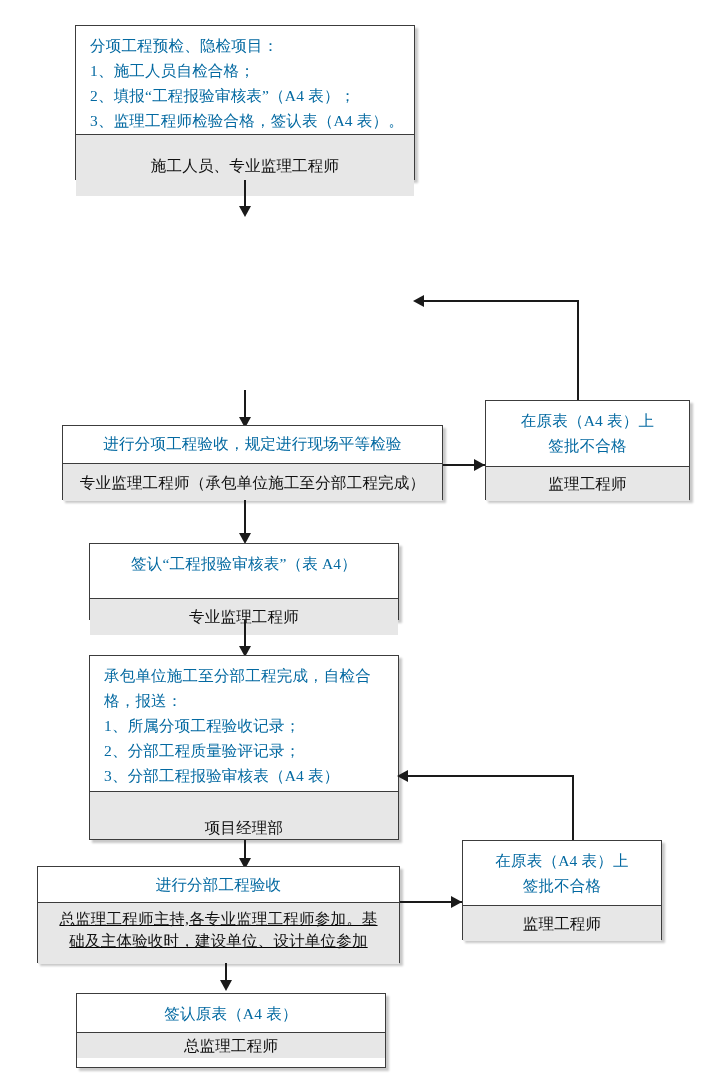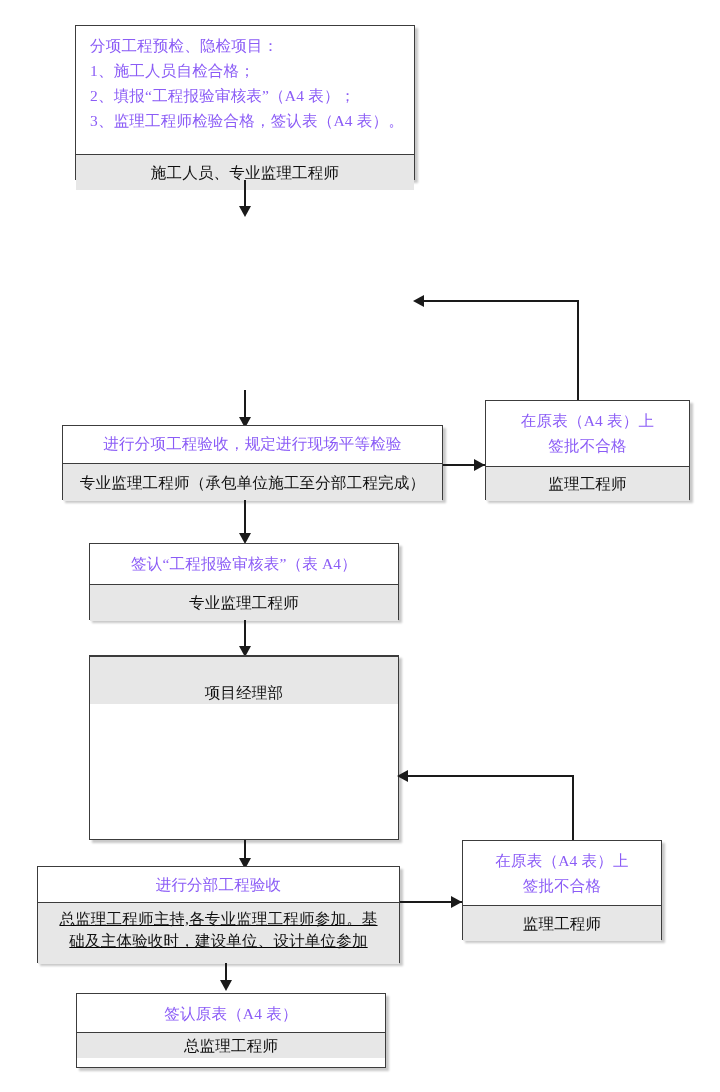--- a/index.html
+++ b/index.html
@@ -38,21 +38,21 @@
     align-items: center;
     justify-content: center;
     text-align: center;
   }
 
   .line {
     display: block;
     white-space: nowrap;
     font-size: 15.5px;
     line-height: 25px;
-    color: #8b5cf6;
+    color: #0369a1;
     letter-spacing: 0.2px;
   }
   .center { text-align: center; }
   .actor-text {
     font-size: 15.5px;
     line-height: 22px;
     color: #101010;
     letter-spacing: 0.2px;
   }
 
@@ -90,21 +90,21 @@
 
 <div id="canvas">
 
   <div class="node" style="left:75px; top:25px; width:340px; height:155px;">
     <div class="body" style="height:108px;">
       <span class="line">分项工程预检、隐检项目：</span>
       <span class="line">1、施工人员自检合格；</span>
       <span class="line">2、填报“工程报验审核表”（A4 表）；</span>
       <span class="line">3、监理工程师检验合格，签认表（A4 表）。</span>
     </div>
-    <div class="actor" style="height:36px;margin-top:20px;">
+    <div class="actor" style="height:62px;">
       <span class="actor-text">施工人员、专业监理工程师</span>
     </div>
   </div>
 
   <div class="conn-v" style="left:244px; top:180px; height:30px;"></div>
   <div class="arrow down" style="left:239px; top:206px;"></div>
 
 
   <div class="conn-v" style="left:244px; top:390px; height:32px;"></div>
   <div class="arrow down" style="left:239px; top:417px;"></div>
@@ -135,29 +135,36 @@
   <div class="conn-h" style="left:418px; top:300px; width:161px;"></div>
   <div class="arrow left" style="left:413px; top:295px;"></div>
 
   <div class="conn-v" style="left:244px; top:500px; height:38px;"></div>
   <div class="arrow down" style="left:239px; top:533px;"></div>
 
   <div class="node" style="left:89px; top:543px; width:310px; height:77px;">
     <div class="body center" style="height:40px; padding:7px 8px;">
       <span class="line">签认“工程报验审核表”（表 A4）</span>
     </div>
-    <div class="actor" style="height:37px;">
+    <div class="actor" style="height:37px;margin-top:14px;">
       <span class="actor-text">专业监理工程师</span>
     </div>
   </div>
 
   <div class="conn-v" style="left:244px; top:620px; height:30px;"></div>
   <div class="arrow down" style="left:239px; top:646px;"></div>
 
   <div class="node" style="left:89px; top:655px; width:310px; height:185px;">
+    <div class="body" style="height:135px;">
+      <span class="line">承包单位施工至分部工程完成，自检合</span>
+      <span class="line">格，报送：</span>
+      <span class="line">1、所属分项工程验收记录；</span>
+      <span class="line">2、分部工程质量验评记录；</span>
+      <span class="line">3、分部工程报验审核表（A4 表）</span>
+    </div>
     <div class="actor" style="height:48px;align-items:flex-end;">
       <span class="actor-text">项目经理部</span>
     </div>
   </div>
 
   <div class="conn-v" style="left:244px; top:840px; height:24px;"></div>
   <div class="arrow down" style="left:239px; top:858px;"></div>
 
   <div class="node" style="left:37px; top:866px; width:363px; height:97px;">
     <div class="body center" style="height:35px; padding:5px 8px;">

